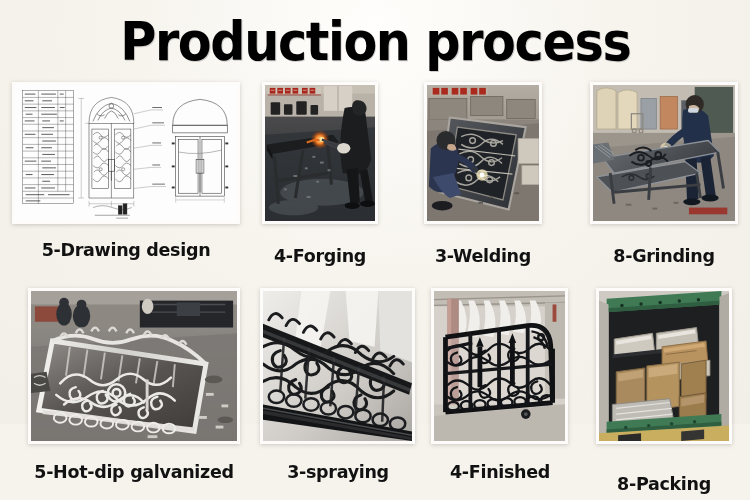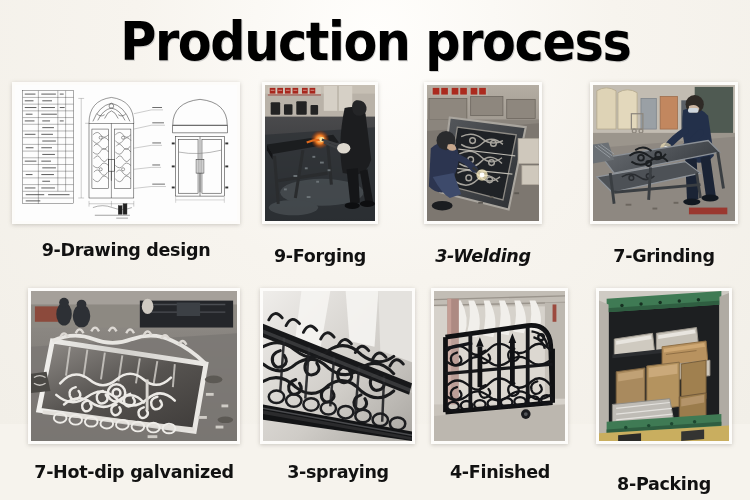--- a/index.html
+++ b/index.html
@@ -249,21 +249,21 @@
             <rect x="106" y="126" width="4" height="9" fill="#222"></rect>
             <rect x="111" y="124" width="4" height="11" fill="#222"></rect>
           </g>
           <g stroke="#555" stroke-width="0.8" opacity="0.7">
             <line x1="82" y1="136" x2="118" y2="136"></line>
             <line x1="104" y1="139" x2="116" y2="139"></line>
           </g>
         </g>
       </svg>
     </div>
-    <div class="caption" style="left:12px; top:240px; width:228px;">9-Drawing design</div>
+    <div class="caption" style="left:12px; top:240px; width:228px;">5-Drawing design</div>
   </div>
 
   <div class="cell">
     <div class="photo" style="left:262px; top:82px; width:116px; height:142px;">
       <svg class="scene" viewBox="0 0 116 142" preserveAspectRatio="none">
         <defs>
           <linearGradient id="g2floor" x1="0" y1="0" x2="0" y2="1">
             <stop offset="0" stop-color="#4a4a4c"></stop>
               <stop offset="1" stop-color="#23272b"></stop>
           </linearGradient>
@@ -362,21 +362,21 @@
             <rect x="58" y="80" width="4" height="2"></rect>
           <rect x="42" y="86" width="3" height="2"></rect>
             <rect x="66" y="88" width="3" height="2"></rect>
           <rect x="30" y="94" width="4" height="2"></rect>
             <rect x="54" y="100" width="3" height="2"></rect>
           <rect x="20" y="108" width="3" height="2"></rect>
             <rect x="44" y="116" width="4" height="2"></rect>
         </g>
       </svg>
     </div>
-    <div class="caption" style="left:258px; top:246px; width:124px;">9-Forging</div>
+    <div class="caption" style="left:258px; top:246px; width:124px;">4-Forging</div>
   </div>
 
   <div class="cell">
     <div class="photo" style="left:424px; top:82px; width:118px; height:142px;">
       <svg class="scene" viewBox="0 0 118 142" preserveAspectRatio="none">
         <defs>
           <linearGradient id="g3bg" x1="0" y1="0" x2="0" y2="1">
             <stop offset="0" stop-color="#b4ada3"></stop>
               <stop offset="1" stop-color="#6f6a64"></stop>
           </linearGradient>
@@ -456,21 +456,21 @@
           <rect x="100" y="84" width="18" height="20"></rect>
         </g>
 
         <g fill="#5e5a54">
           <rect x="54" y="122" width="5" height="2"></rect>
             <rect x="66" y="116" width="4" height="2"></rect>
           <rect x="92" y="112" width="5" height="2"></rect>
         </g>
       </svg>
     </div>
-    <div class="caption" style="left:420px; top:246px; width:126px;font-style:italic;">3-Welding</div>
+    <div class="caption" style="left:420px; top:246px; width:126px;">3-Welding</div>
   </div>
 
   <div class="cell">
     <div class="photo" style="left:590px; top:82px; width:148px; height:142px;">
       <svg class="scene" viewBox="0 0 148 142" preserveAspectRatio="none">
         <defs>
           <linearGradient id="g4bench" x1="0" y1="0" x2="1" y2="0.4">
             <stop offset="0" stop-color="#6b6f74"></stop>
               <stop offset="1" stop-color="#3c4045"></stop>
           </linearGradient>
@@ -553,21 +553,21 @@
           <line x1="22" y1="112" x2="112" y2="104"></line>
         </g>
 
         <g fill="#6c665f">
           <rect x="34" y="124" width="6" height="2"></rect>
             <rect x="62" y="128" width="5" height="2"></rect>
           <rect x="84" y="122" width="5" height="2"></rect>
         </g>
       </svg>
     </div>
-    <div class="caption" style="left:590px; top:246px; width:148px;">7-Grinding</div>
+    <div class="caption" style="left:590px; top:246px; width:148px;">8-Grinding</div>
   </div>
 
   <div class="cell">
     <div class="photo" style="left:28px; top:288px; width:212px; height:156px;">
       <svg class="scene" viewBox="0 0 212 156" preserveAspectRatio="none">
         <defs>
           <linearGradient id="g5floor" x1="0" y1="0" x2="0" y2="1">
             <stop offset="0" stop-color="#8b8782"></stop>
               <stop offset="1" stop-color="#6e6a66"></stop>
           </linearGradient>
@@ -679,21 +679,21 @@
           <rect x="120" y="150" width="10" height="3"></rect>
         </g>
         <g fill="#5c5954">
           <ellipse cx="188" cy="92" rx="9" ry="4"></ellipse>
           <ellipse cx="200" cy="134" rx="8" ry="3.4"></ellipse>
         </g>
 
         <rect x="118" y="92" width="3" height="32" fill="#d9d6d1"></rect>
       </svg>
     </div>
-    <div class="caption" style="left:20px; top:462px; width:228px;">7-Hot-dip galvanized</div>
+    <div class="caption" style="left:20px; top:462px; width:228px;">5-Hot-dip galvanized</div>
   </div>
 
   <div class="cell">
     <div class="photo" style="left:260px; top:288px; width:155px; height:156px;">
       <svg class="scene" viewBox="0 0 155 156" preserveAspectRatio="none">
         <defs>
           <linearGradient id="g6bg" x1="0" y1="0" x2="1" y2="1">
             <stop offset="0" stop-color="#efedea"></stop>
               <stop offset="0.6" stop-color="#cfccc7"></stop>
             <stop offset="1" stop-color="#a9a6a1"></stop>

